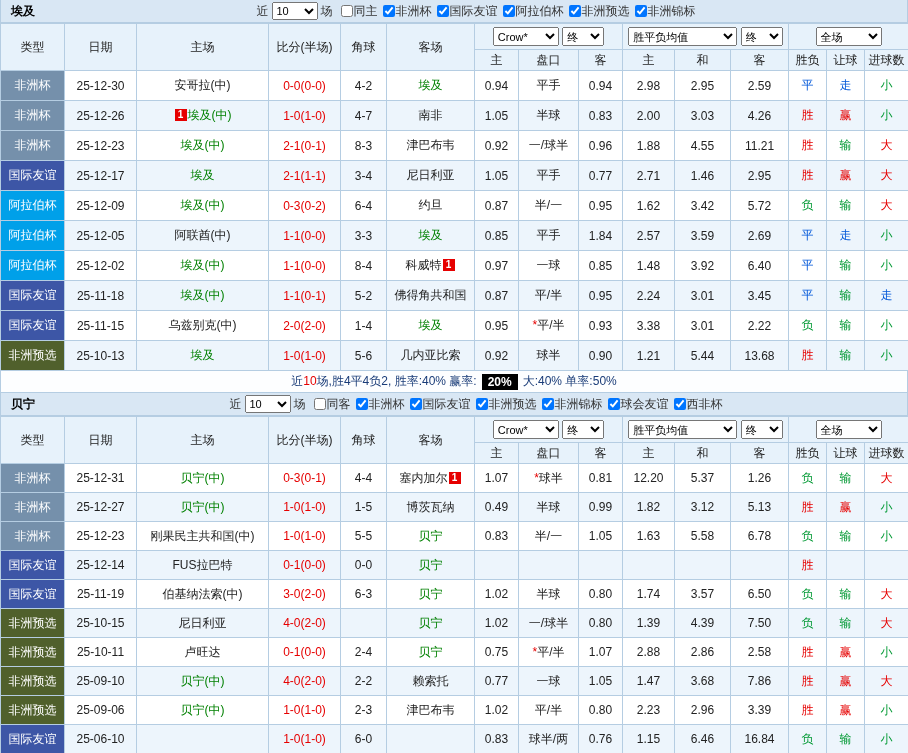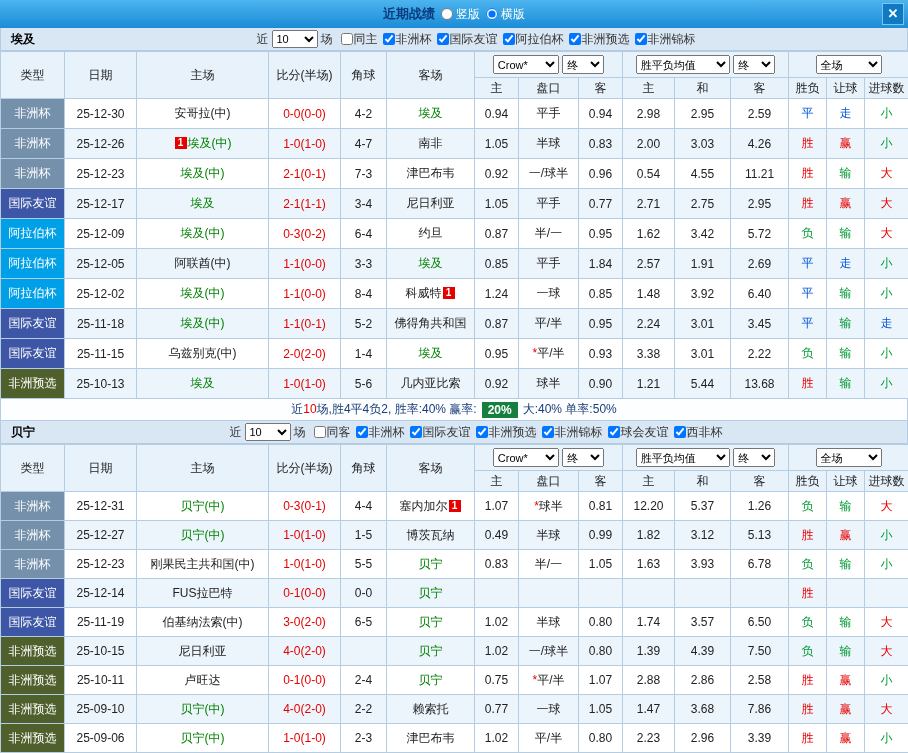--- a/index.html
+++ b/index.html
@@ -19,50 +19,38 @@
   .filter-item{display:inline-flex;align-items:center;gap:1px;margin-left:5px;cursor:pointer;}
   .filter-item input{margin:0;width:12px;height:12px;}
   table{width:908px;table-layout:fixed;border-collapse:collapse;}
   th,td{border:1px solid #b5cde2;text-align:center;overflow:hidden;white-space:nowrap;padding:0;}
   thead th{background:#e7f2fb;font-weight:normal;color:#222;}
   tr.hrow1 th{height:25px;}
   tr.hrow2 th{height:20px;}
   .sel-cell select{height:19px;font-size:11px;vertical-align:middle;}
   .sel-sm{width:42px;}
   .sel-md{width:66px;}
-  .sel-lg{width:94px;}
+  .sel-lg{width:109px;}
   tbody td{height:29px;background:#fff;}
   .sec-benin tbody td{height:28px;}
   tr.alt td{background:#edf5fc;}
   .type-cell{color:#fff;background:#888;}
   .score-cell{color:#e60000;}
   .team-green{color:#008000;}
   .red-badge{display:inline-block;width:12px;height:12px;line-height:12px;background:#e60000;color:#fff;font-size:10px;font-weight:bold;vertical-align:1px;margin:0 1px;}
   .star{color:#e60000;}
   .summary{height:21px;line-height:21px;text-align:center;border:1px solid #b5cde2;border-top:none;background:#fdfeff;color:#1a3c78;}
   .summary span{display:inline-block;vertical-align:middle;}
-  .badge-green{background:#15803d;color:#fff;font-weight:bold;padding:0 6px;margin:0 5px;line-height:16px;}
+  .badge-green{background:#000000;color:#fff;font-weight:bold;padding:0 6px;margin:0 5px;line-height:16px;}
 </style>
 </head>
 <body>
 
 <div class="window">
 
-  <header class="titlebar">
-    <span class="title">近期战绩</span>
-    <label class="radio-opt">
-      <input type="radio" name="layout-mode" style="">
-      <span>竖版</span>
-    </label>
-    <label class="radio-opt">
-      <input type="radio" name="layout-mode" checked="" style="">
-      <span>横版</span>
-    </label>
-    <button class="close-btn"><span>✕</span></button>
-  </header>
 
   <section class="team-section sec-egypt">
     <div class="section-bar">
       <span class="team-name">埃及</span>
       <div class="filters">
         <span>近</span>
         <select class="count-select"><option>10</option></select>
         <span>场</span>
         <span class="cb-wrap">
             <label class="filter-item">
@@ -175,44 +163,44 @@
             <td class="odds-cell">4.26</td>
             <td class="result-cell" style="color: rgb(230, 0, 0);">胜</td>
             <td class="result-cell" style="color: rgb(230, 0, 0);">赢</td>
             <td class="result-cell" style="color: rgb(0, 153, 51);">小</td>
           </tr>
           <tr>
             <td class="type-cell" style="background: rgb(117, 144, 171);">非洲杯</td>
             <td class="date-cell">25-12-23</td>
             <td class="team-cell"><span class="team-green">埃及(中)</span></td>
             <td class="score-cell">2-1(0-1)</td>
-            <td class="corner-cell">7-3</td>
+            <td class="corner-cell">8-3</td>
             <td class="team-cell"><span>津巴布韦</span></td>
             <td class="odds-cell">0.92</td>
             <td class="odds-cell">一/球半</td>
             <td class="odds-cell">0.96</td>
-            <td class="odds-cell">0.54</td>
+            <td class="odds-cell">1.88</td>
             <td class="odds-cell">4.55</td>
             <td class="odds-cell">11.21</td>
             <td class="result-cell" style="color: rgb(230, 0, 0);">胜</td>
             <td class="result-cell" style="color: rgb(0, 153, 51);">输</td>
             <td class="result-cell" style="color: rgb(230, 0, 0);">大</td>
           </tr>
           <tr class="alt">
             <td class="type-cell" style="background: rgb(61, 86, 166);">国际友谊</td>
             <td class="date-cell">25-12-17</td>
             <td class="team-cell"><span class="team-green">埃及</span></td>
             <td class="score-cell">2-1(1-1)</td>
             <td class="corner-cell">3-4</td>
             <td class="team-cell"><span>尼日利亚</span></td>
             <td class="odds-cell">1.05</td>
             <td class="odds-cell">平手</td>
             <td class="odds-cell">0.77</td>
             <td class="odds-cell">2.71</td>
-            <td class="odds-cell">2.75</td>
+            <td class="odds-cell">1.46</td>
             <td class="odds-cell">2.95</td>
             <td class="result-cell" style="color: rgb(230, 0, 0);">胜</td>
             <td class="result-cell" style="color: rgb(230, 0, 0);">赢</td>
             <td class="result-cell" style="color: rgb(230, 0, 0);">大</td>
           </tr>
           <tr>
             <td class="type-cell" style="background: rgb(0, 160, 233);">阿拉伯杯</td>
             <td class="date-cell">25-12-09</td>
             <td class="team-cell"><span class="team-green">埃及(中)</span></td>
             <td class="score-cell">0-3(0-2)</td>
@@ -232,34 +220,34 @@
             <td class="type-cell" style="background: rgb(0, 160, 233);">阿拉伯杯</td>
             <td class="date-cell">25-12-05</td>
             <td class="team-cell"><span>阿联酋(中)</span></td>
             <td class="score-cell">1-1(0-0)</td>
             <td class="corner-cell">3-3</td>
             <td class="team-cell"><span class="team-green">埃及</span></td>
             <td class="odds-cell">0.85</td>
             <td class="odds-cell">平手</td>
             <td class="odds-cell">1.84</td>
             <td class="odds-cell">2.57</td>
-            <td class="odds-cell">1.91</td>
+            <td class="odds-cell">3.59</td>
             <td class="odds-cell">2.69</td>
             <td class="result-cell" style="color: rgb(0, 87, 217);">平</td>
             <td class="result-cell" style="color: rgb(0, 87, 217);">走</td>
             <td class="result-cell" style="color: rgb(0, 153, 51);">小</td>
           </tr>
           <tr>
             <td class="type-cell" style="background: rgb(0, 160, 233);">阿拉伯杯</td>
             <td class="date-cell">25-12-02</td>
             <td class="team-cell"><span class="team-green">埃及(中)</span></td>
             <td class="score-cell">1-1(0-0)</td>
             <td class="corner-cell">8-4</td>
             <td class="team-cell"><span>科威特</span><span class="red-badge">1</span></td>
-            <td class="odds-cell">1.24</td>
+            <td class="odds-cell">0.97</td>
             <td class="odds-cell">一球</td>
             <td class="odds-cell">0.85</td>
             <td class="odds-cell">1.48</td>
             <td class="odds-cell">3.92</td>
             <td class="odds-cell">6.40</td>
             <td class="result-cell" style="color: rgb(0, 87, 217);">平</td>
             <td class="result-cell" style="color: rgb(0, 153, 51);">输</td>
             <td class="result-cell" style="color: rgb(0, 153, 51);">小</td>
           </tr>
           <tr class="alt">
@@ -446,21 +434,21 @@
             <td class="type-cell" style="background: rgb(117, 144, 171);">非洲杯</td>
             <td class="date-cell">25-12-23</td>
             <td class="team-cell"><span>刚果民主共和国(中)</span></td>
             <td class="score-cell">1-0(1-0)</td>
             <td class="corner-cell">5-5</td>
             <td class="team-cell"><span class="team-green">贝宁</span></td>
             <td class="odds-cell">0.83</td>
             <td class="odds-cell">半/一</td>
             <td class="odds-cell">1.05</td>
             <td class="odds-cell">1.63</td>
-            <td class="odds-cell">3.93</td>
+            <td class="odds-cell">5.58</td>
             <td class="odds-cell">6.78</td>
             <td class="result-cell" style="color: rgb(0, 153, 51);">负</td>
             <td class="result-cell" style="color: rgb(0, 153, 51);">输</td>
             <td class="result-cell" style="color: rgb(0, 153, 51);">小</td>
           </tr>
           <tr class="alt">
             <td class="type-cell" style="background: rgb(61, 86, 166);">国际友谊</td>
             <td class="date-cell">25-12-14</td>
             <td class="team-cell"><span>FUS拉巴特</span></td>
             <td class="score-cell">0-1(0-0)</td>
@@ -474,21 +462,21 @@
             <td class="odds-cell"></td>
             <td class="result-cell" style="color: rgb(230, 0, 0);">胜</td>
             <td class="result-cell"></td>
             <td class="result-cell"></td>
           </tr>
           <tr>
             <td class="type-cell" style="background: rgb(61, 86, 166);">国际友谊</td>
             <td class="date-cell">25-11-19</td>
             <td class="team-cell"><span>伯基纳法索(中)</span></td>
             <td class="score-cell">3-0(2-0)</td>
-            <td class="corner-cell">6-5</td>
+            <td class="corner-cell">6-3</td>
             <td class="team-cell"><span class="team-green">贝宁</span></td>
             <td class="odds-cell">1.02</td>
             <td class="odds-cell">半球</td>
             <td class="odds-cell">0.80</td>
             <td class="odds-cell">1.74</td>
             <td class="odds-cell">3.57</td>
             <td class="odds-cell">6.50</td>
             <td class="result-cell" style="color: rgb(0, 153, 51);">负</td>
             <td class="result-cell" style="color: rgb(0, 153, 51);">输</td>
             <td class="result-cell" style="color: rgb(230, 0, 0);">大</td>

